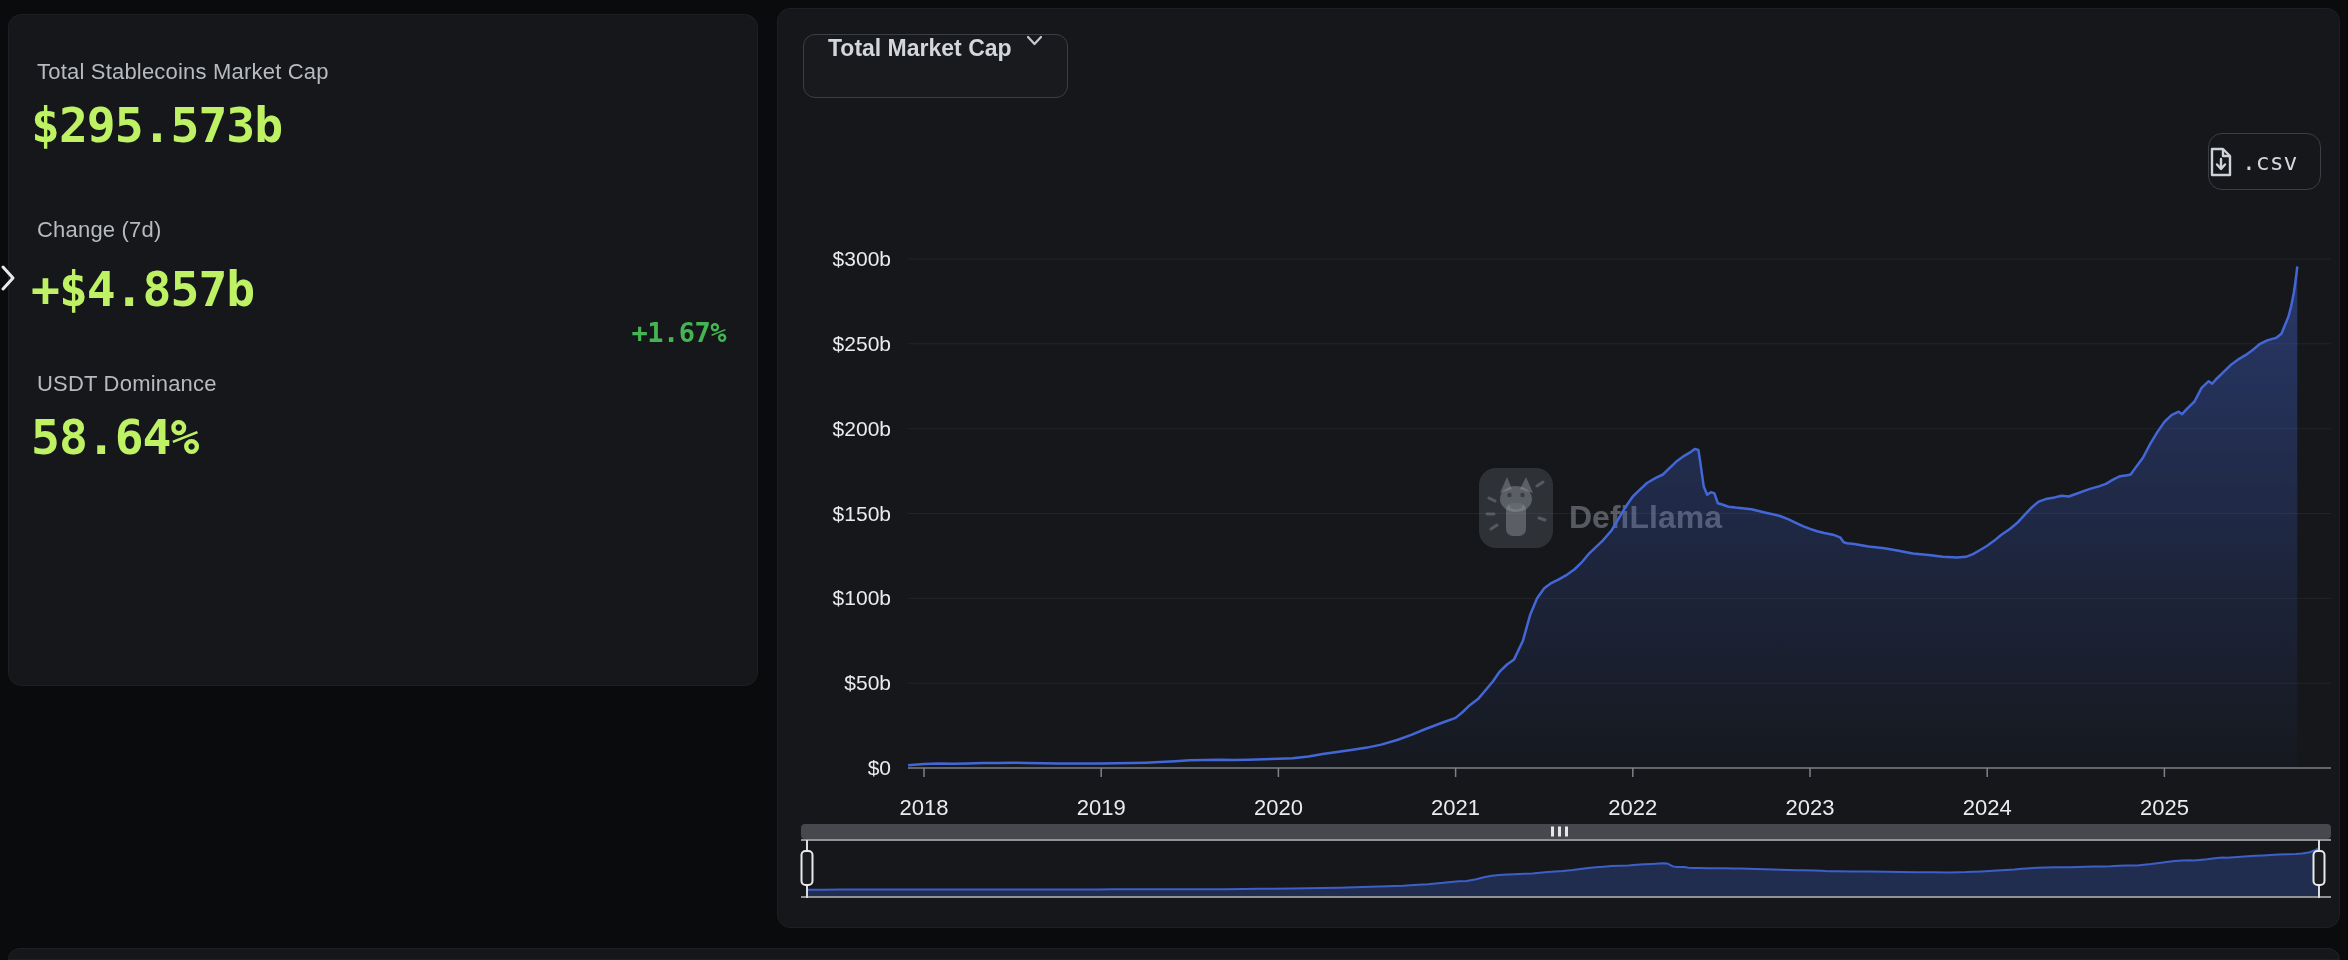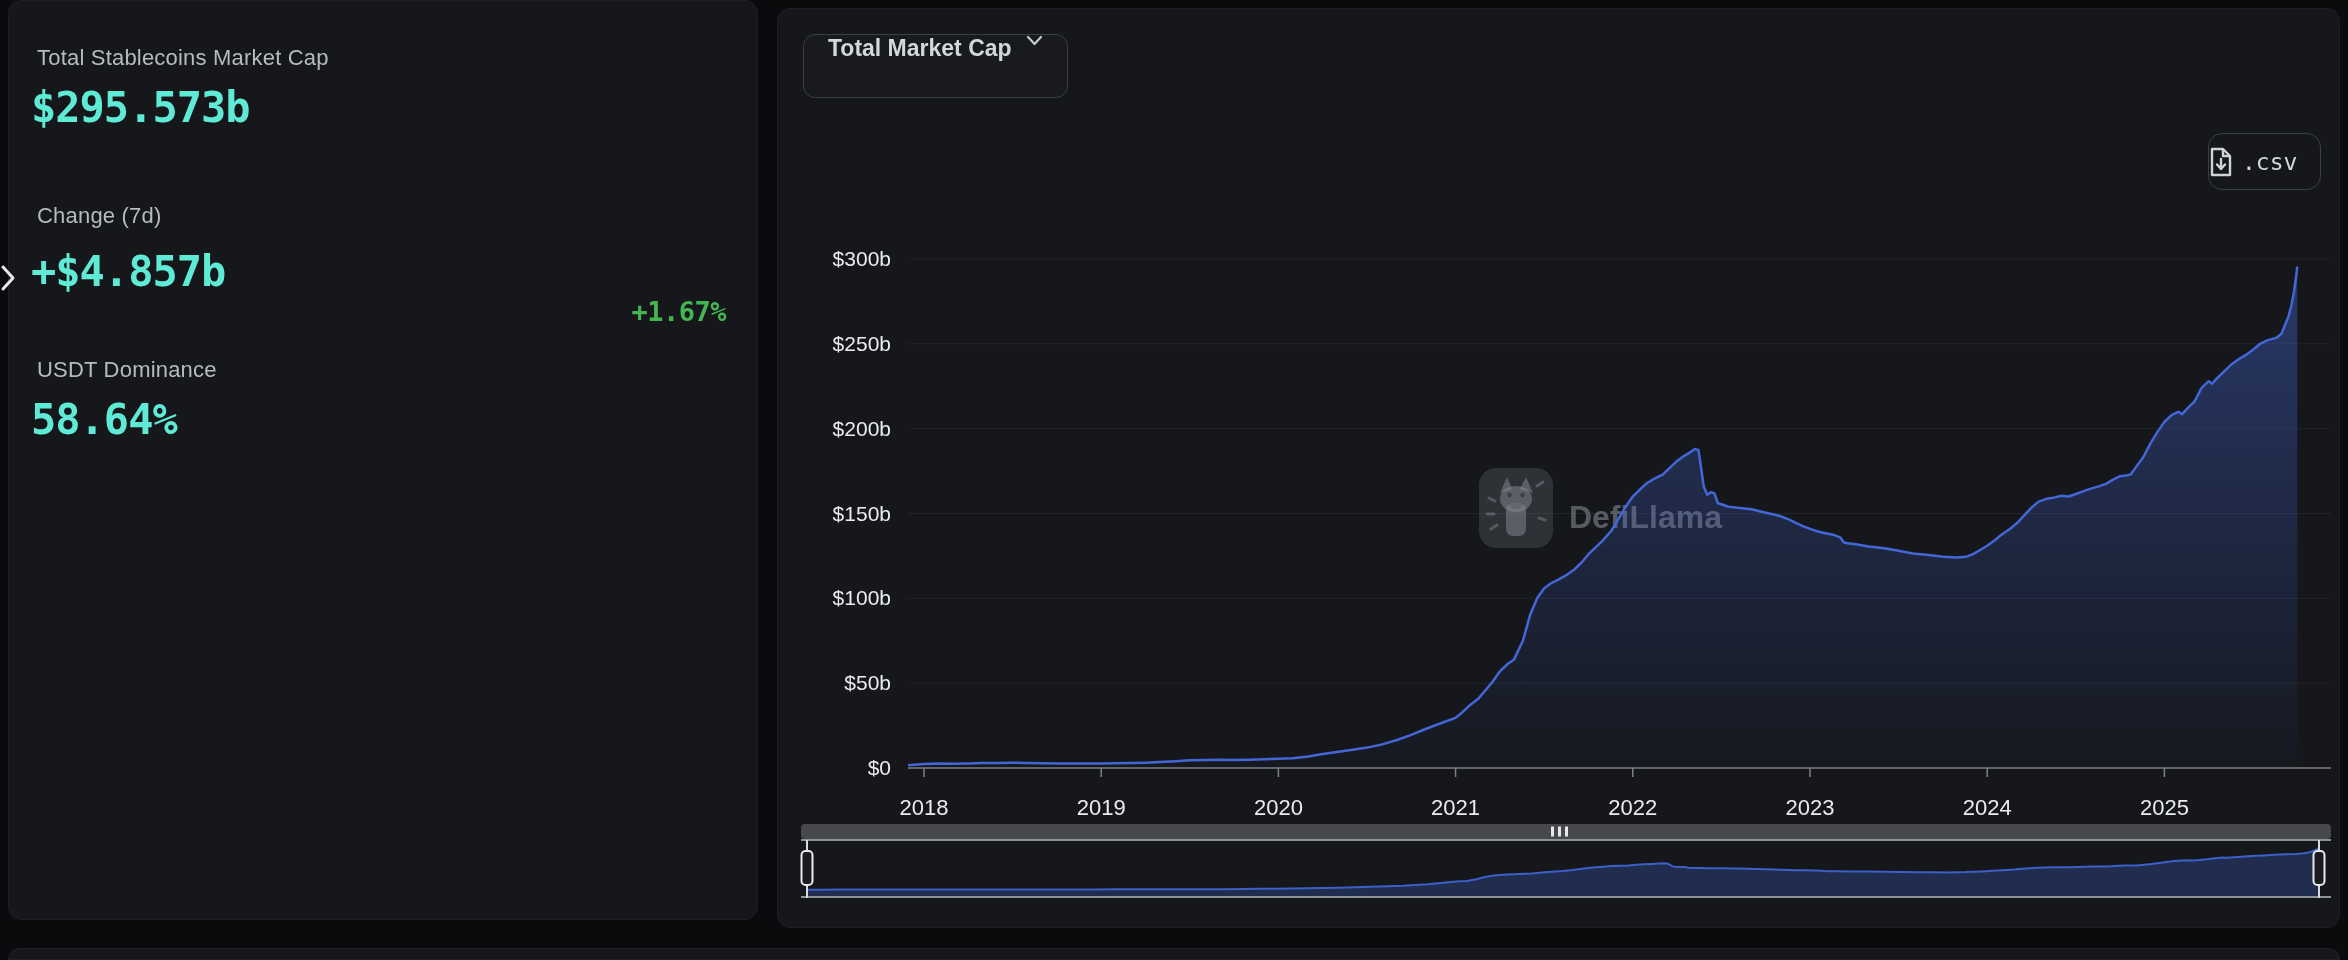--- a/index.html
+++ b/index.html
@@ -1,26 +1,26 @@
 <!DOCTYPE html>
 <html><head>
 <meta charset="utf-8">
 <style>
   * { margin:0; padding:0; box-sizing:border-box; }
   html,body { width:2348px; height:960px; overflow:hidden; }
   body { background:#0a0b0d; font-family:"Liberation Sans", sans-serif; position:relative; }
 
   .panel { position:absolute; background:#15171b; border:1px solid rgba(255,255,255,0.035); border-radius:14px; }
-  #stats-panel { left:8px; top:0; width:750px; height:920px; }
+  #stats-panel { left:8px; top:14px; width:750px; height:672px; }
   #chart-panel { left:777px; top:8px; width:1563px; height:920px; }
   #bottom-card { left:8px; top:948px; width:2332px; height:12px; border-radius:14px 14px 0 0; }
 
   
   .stat-label { position:absolute; left:28px; color:#b7babe; font-size:22px; font-weight:400; letter-spacing:0.2px; }
-  .stat-value { position:absolute; left:22px; color:#5eead4; font-family:"DejaVu Sans Mono", monospace; font-weight:800; font-size:42px; letter-spacing:-1px; white-space:nowrap; }
+  .stat-value { position:absolute; left:22px; color:#bef264; font-family:"DejaVu Sans Mono", monospace; font-weight:800; font-size:48px; letter-spacing:-1px; white-space:nowrap; }
   #stat-change-row { position:absolute; left:22px; right:31px; top:246px; display:flex; align-items:baseline;flex-direction:column; }
   #stat-change-pct { margin-left:auto; font-family:"DejaVu Sans Mono", monospace; font-weight:700; font-size:27px; letter-spacing:-0.5px; }
 
   #expand-chevron { position:absolute; left:0px; top:263px; width:16px; height:30px; cursor:pointer; z-index:5; }
 
   
   #metric-dropdown { position:absolute; left:25px; top:25px; height:64px; display:inline-flex; align-items:flex-start; gap:14px; padding:0 24px;
       background:rgba(255,255,255,0.015); border:1px solid #3b3e44; border-radius:12px; color:#d3d6da; font-size:23px; font-weight:700; cursor:pointer; }
   #csv-button { position:absolute; left:1430px; top:124px; width:113px; height:57px; display:inline-flex; align-items:center; justify-content:flex-start; gap:9px;
       background:transparent; border:1px solid #3b3e44; border-radius:14px; color:#d3d6da; cursor:pointer;

